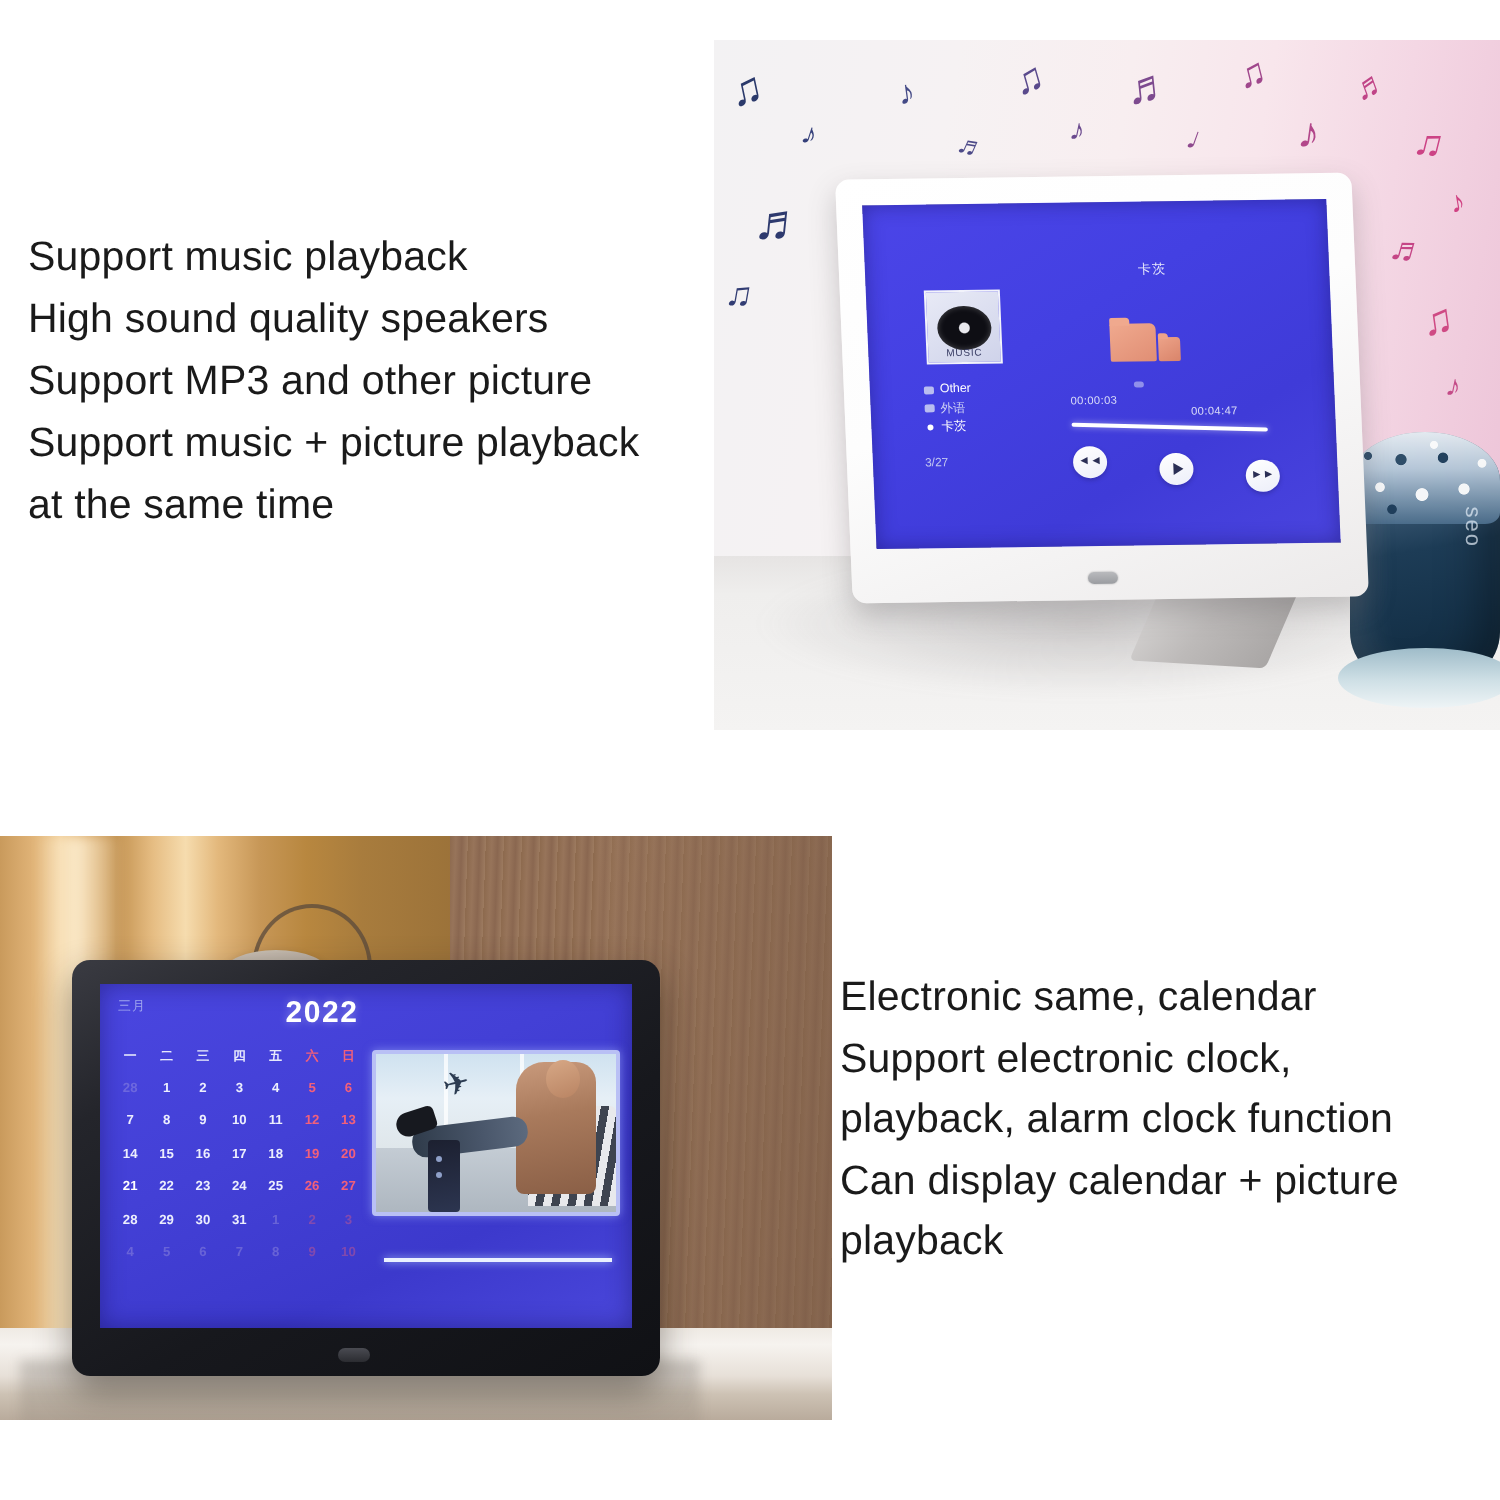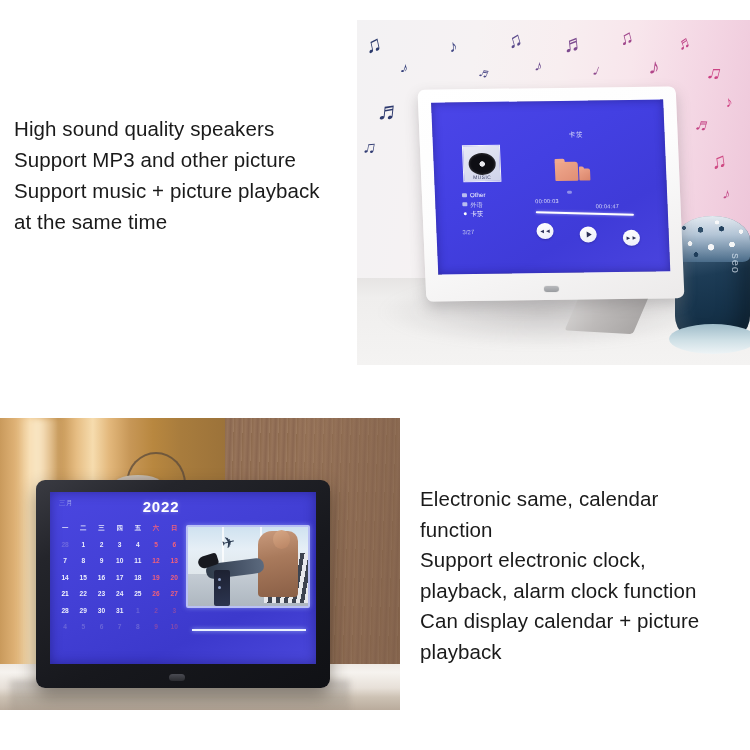--- a/index.html
+++ b/index.html
@@ -46,20 +46,21 @@
     width: 393px;
     height: 345px;
     background: #e9e7e6;
   }
   #photo-calendar {
     left: 0px;
     top: 418px;
     width: 400px;
     height: 292px;
     background: #b98c52;
+    padding-left: 16px;
   }
 
   
   .music-wall {
     position: absolute;
     left: 0; top: 0; right: 0; height: 265px;
     background:
       linear-gradient(100deg,
         #f3f2f3 0%, #f6f2f3 28%, #f8eef0 48%,
         #f8e6ec 64%, #f4d7e4 80%, #edc4d8 100%);
@@ -567,20 +568,21 @@
     left: 142px; top: 137px;
     width: 114px; height: 2px;
     background: #eaf1ff;
     box-shadow: 0 0 4px rgba(190,215,255,0.8);
   }
 </style>
 </head>
 <body>
 
 <div class="feature-text" id="music-text">
+  <span class="feature-line">Support music playback</span>
   <span class="feature-line">High sound quality speakers</span>
   <span class="feature-line">Support MP3 and other picture</span>
   <span class="feature-line">Support music + picture playback</span>
   <span class="feature-line">at the same time</span>
 </div>
 
 <div class="photo" id="photo-music">
 
   <div class="music-wall"></div>
   <div class="music-table"></div>
@@ -766,18 +768,17 @@
 
       <div class="cal-clock-underline"></div>
     </div>
 
     <div class="ir-sensor-black"></div>
   </div>
 </div>
 
 <div class="feature-text" id="clock-text">
   <span class="feature-line">Electronic same, calendar</span>
-  <span class="feature-line">function</span>
   <span class="feature-line">Support electronic clock,</span>
   <span class="feature-line">playback, alarm clock function</span>
   <span class="feature-line">Can display calendar + picture</span>
   <span class="feature-line">playback</span>
 </div>
 
 </body></html>

